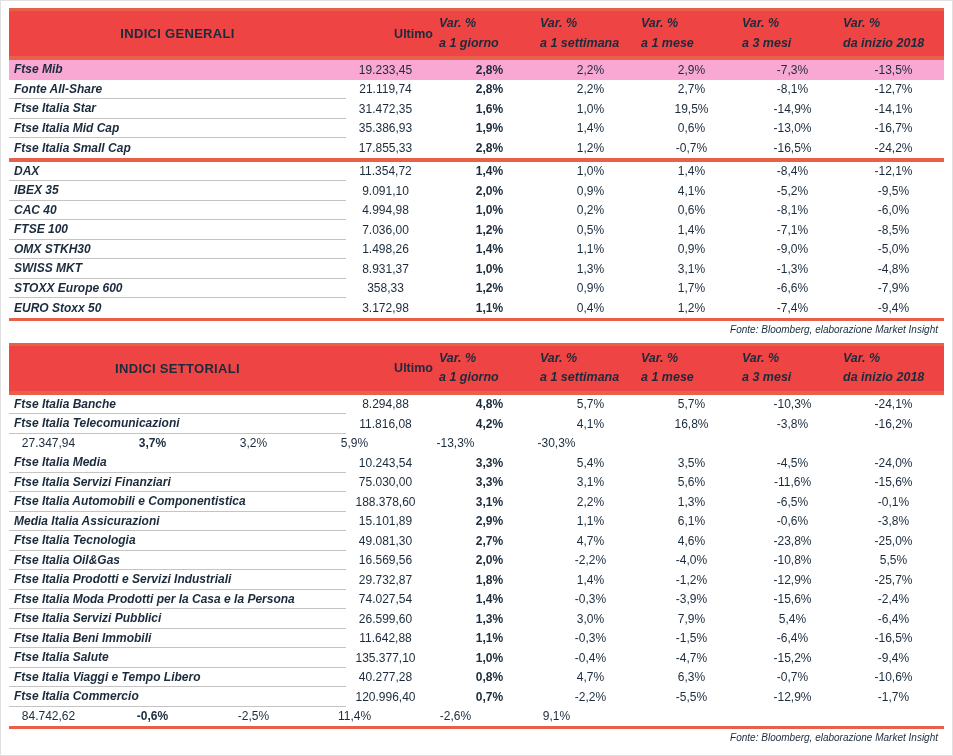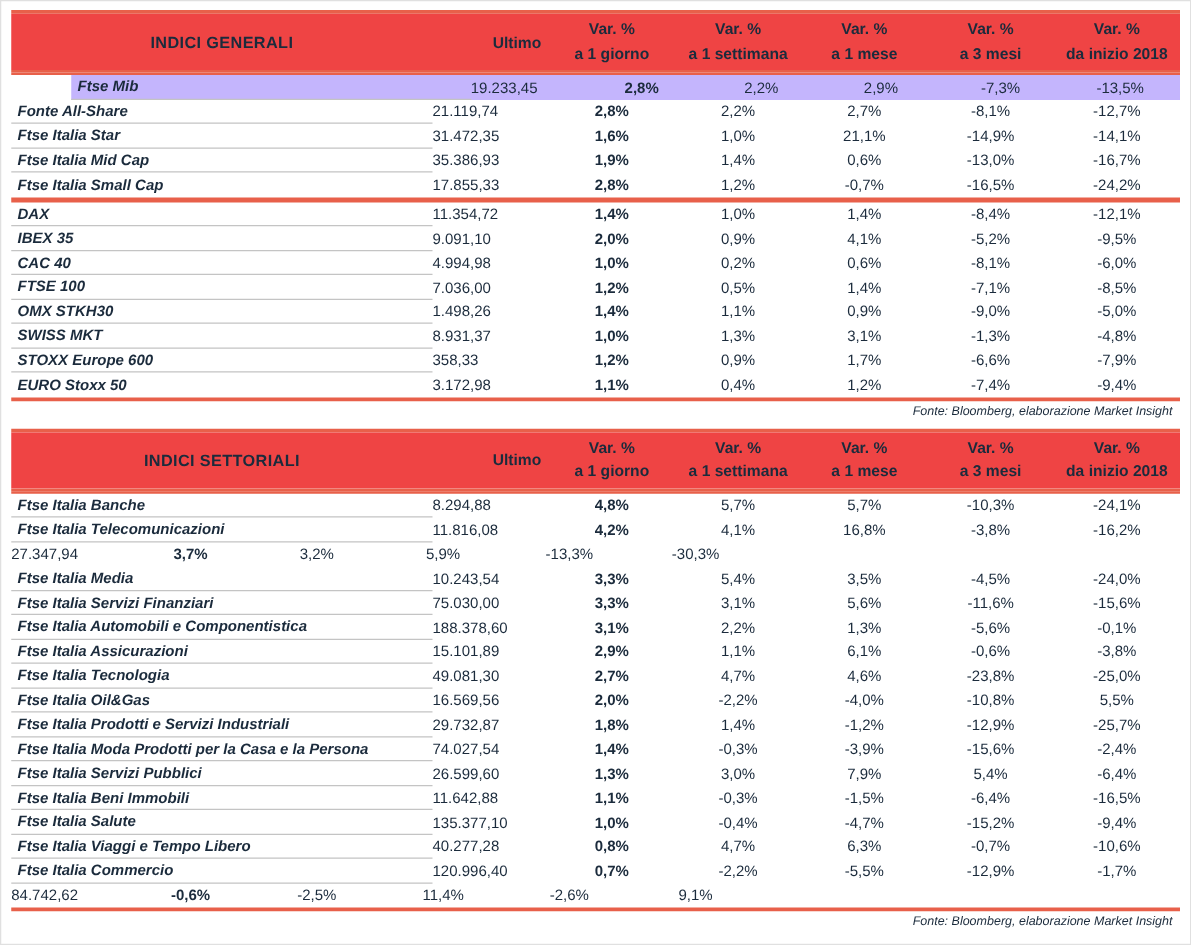--- a/index.html
+++ b/index.html
@@ -20,38 +20,38 @@
 
   .t-header {
     display:flex; align-items:center;
     background:#ef4444;
     height:45px;
     font-weight:bold;
     font-size:12.5px;
   }
   .h-name  { width:337px; text-align:center; font-size:13px; letter-spacing:.3px; }
   .h-ultimo{ width:93px;  text-align:right; padding-right:6px; }
-  .h-var   { width:101px; text-align:center; line-height:1.55; }
+  .h-var   { width:101px; text-align:left; line-height:1.55;font-style:italic; }
 
   .t-row {
     display:flex; align-items:center;
     height:19.5px;
     font-size:12px;
   }
-  .t-row.highlight { background:#c4b5fd;margin-left:48px; }
+  .t-row.highlight { background:#f9a8d4; }
   .c-name {
     width:337px; height:100%;
     display:flex; align-items:center;
     padding-left:5px;
     font-weight:bold; font-style:italic;
     border-bottom:1px solid #c4c4c4;
     white-space:nowrap; overflow:hidden;
   }
   .t-row.last .c-name { border-bottom:none; }
-  .c-ultimo { width:93px; text-align:left; padding-right:14px; }
+  .c-ultimo { width:93px; text-align:center; padding-right:14px; }
   .c-var    { width:101px; text-align:center; }
   .c-var.first { font-weight:bold; }
 
   .t-source {
     text-align:right;
     font-style:italic;
     font-size:10px;
     padding:2px 6px 3px 0;
     line-height:1.3;
   }
@@ -103,21 +103,21 @@
         <div class="c-var">2,2%</div>
         <div class="c-var">2,7%</div>
         <div class="c-var">-8,1%</div>
         <div class="c-var">-12,7%</div>
       </div>
       <div class="t-row">
         <div class="c-name">Ftse Italia Star</div>
         <div class="c-ultimo">31.472,35</div>
         <div class="c-var first">1,6%</div>
         <div class="c-var">1,0%</div>
-        <div class="c-var">21,1%</div>
+        <div class="c-var">19,5%</div>
         <div class="c-var">-14,9%</div>
         <div class="c-var">-14,1%</div>
       </div>
       <div class="t-row">
         <div class="c-name">Ftse Italia Mid Cap</div>
         <div class="c-ultimo">35.386,93</div>
         <div class="c-var first">1,9%</div>
         <div class="c-var">1,4%</div>
         <div class="c-var">0,6%</div>
         <div class="c-var">-13,0%</div>
@@ -278,25 +278,25 @@
         <div class="c-var">5,6%</div>
         <div class="c-var">-11,6%</div>
         <div class="c-var">-15,6%</div>
       </div>
       <div class="t-row">
         <div class="c-name">Ftse Italia Automobili e Componentistica</div>
         <div class="c-ultimo">188.378,60</div>
         <div class="c-var first">3,1%</div>
         <div class="c-var">2,2%</div>
         <div class="c-var">1,3%</div>
-        <div class="c-var">-5,6%</div>
+        <div class="c-var">-6,5%</div>
         <div class="c-var">-0,1%</div>
       </div>
       <div class="t-row">
-        <div class="c-name">Ftse Italia Assicurazioni</div>
+        <div class="c-name">Media Italia Assicurazioni</div>
         <div class="c-ultimo">15.101,89</div>
         <div class="c-var first">2,9%</div>
         <div class="c-var">1,1%</div>
         <div class="c-var">6,1%</div>
         <div class="c-var">-0,6%</div>
         <div class="c-var">-3,8%</div>
       </div>
       <div class="t-row">
         <div class="c-name">Ftse Italia Tecnologia</div>
         <div class="c-ultimo">49.081,30</div>

